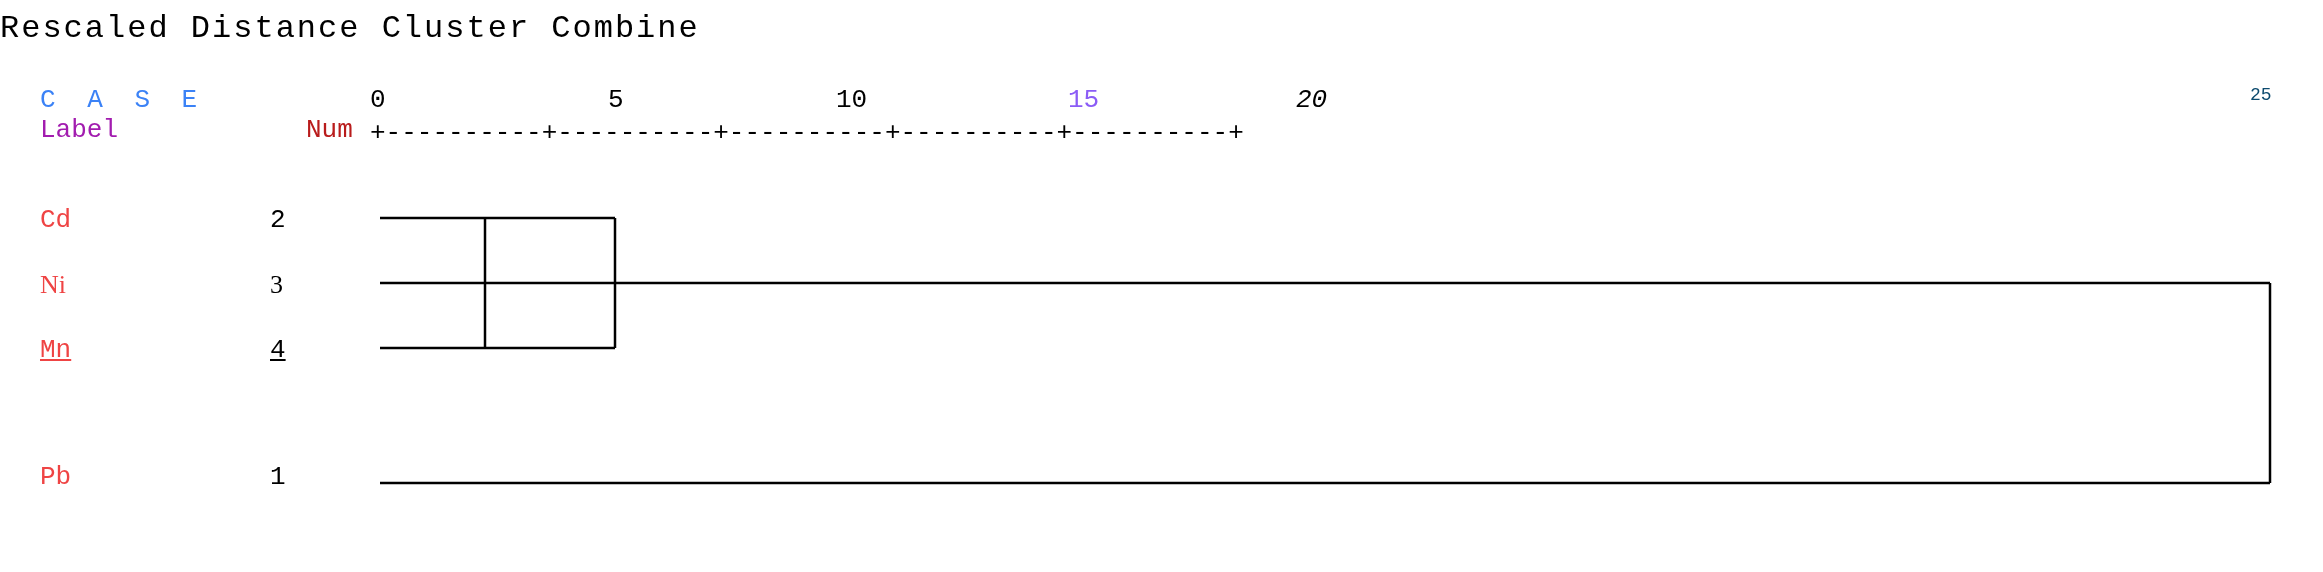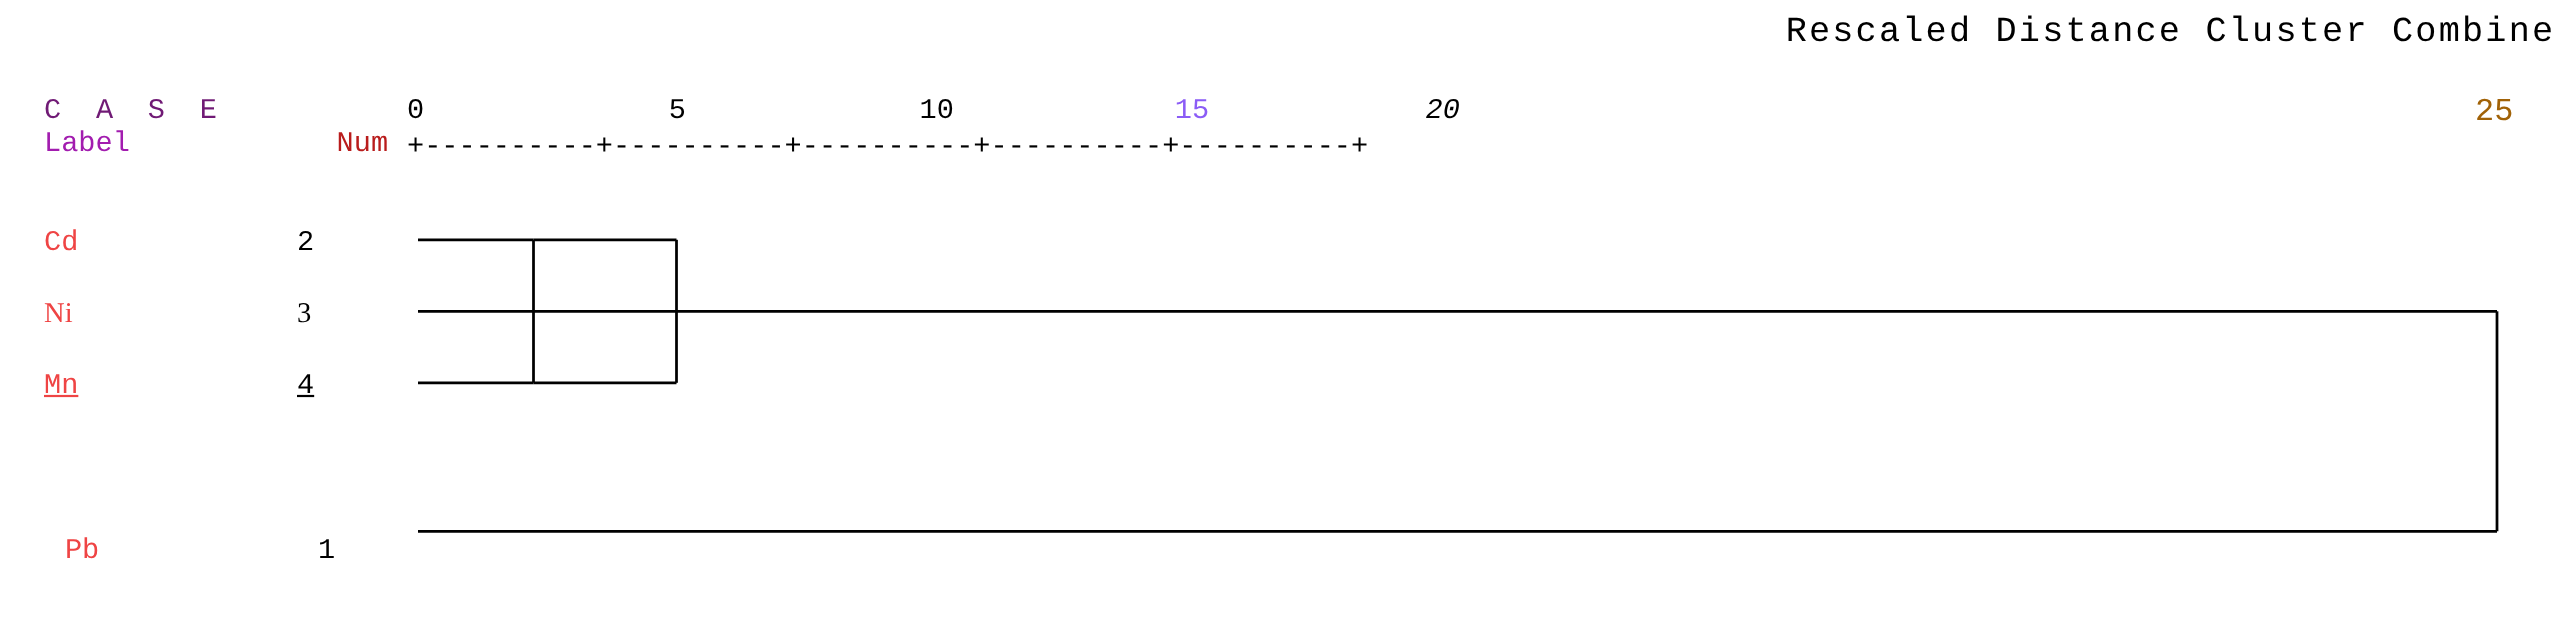--- a/index.html
+++ b/index.html
@@ -24,35 +24,35 @@
       width: 2323px;
       height: 572px;
       background: #ffffff;
     }
 
     .main-title {
       position: absolute;
       top: 10px;
       left: 0;
       width: 2323px;
-      text-align: right;
+      text-align: left;
       font-size: 32px;
       font-family: 'Courier New', Courier, monospace;
       color: #000000;
       letter-spacing: 2px;
     }
 
     
     .case-header {
       position: absolute;
       top: 85px;
       left: 40px;
       font-size: 26px;
       letter-spacing: 8px;
-      color: #701a75;
+      color: #3b82f6;
     }
 
     .label-header {
       position: absolute;
       top: 115px;
       left: 40px;
       font-size: 26px;
       color: #a21caf;
     }
 
@@ -100,22 +100,22 @@
       top: 85px;
       left: 1296px;
       font-size: 26px;
       color: #000000;
       font-style: italic;
     }
     .scale-25 {
       position: absolute;
       top: 85px;
       left: 2250px;
-      font-size: 29px;
-      color: #a16207;
+      font-size: 18px;
+      color: #0c4a6e;
     }
 
     
     .dash-line {
       position: absolute;
       top: 118px;
       left: 370px;
       font-size: 26px;
       color: #000000;
       white-space: nowrap;
@@ -134,21 +134,21 @@
       position: absolute;
       font-size: 26px;
       color: #000000;
       left: 270px;
     }
 
     
     .row-cd { top: 205px; }
     .row-ni { top: 270px; font-family: Liberation Serif, serif; }
     .row-mn { top: 335px; text-decoration: underline; }
-    .row-pb { top: 485px; margin-left: 19px; }
+    .row-pb { top: 462px; }
 
     
     .dendrogram-svg {
       position: absolute;
       top: 0;
       left: 0;
       width: 2323px;
       height: 572px;
     }
   </style>

